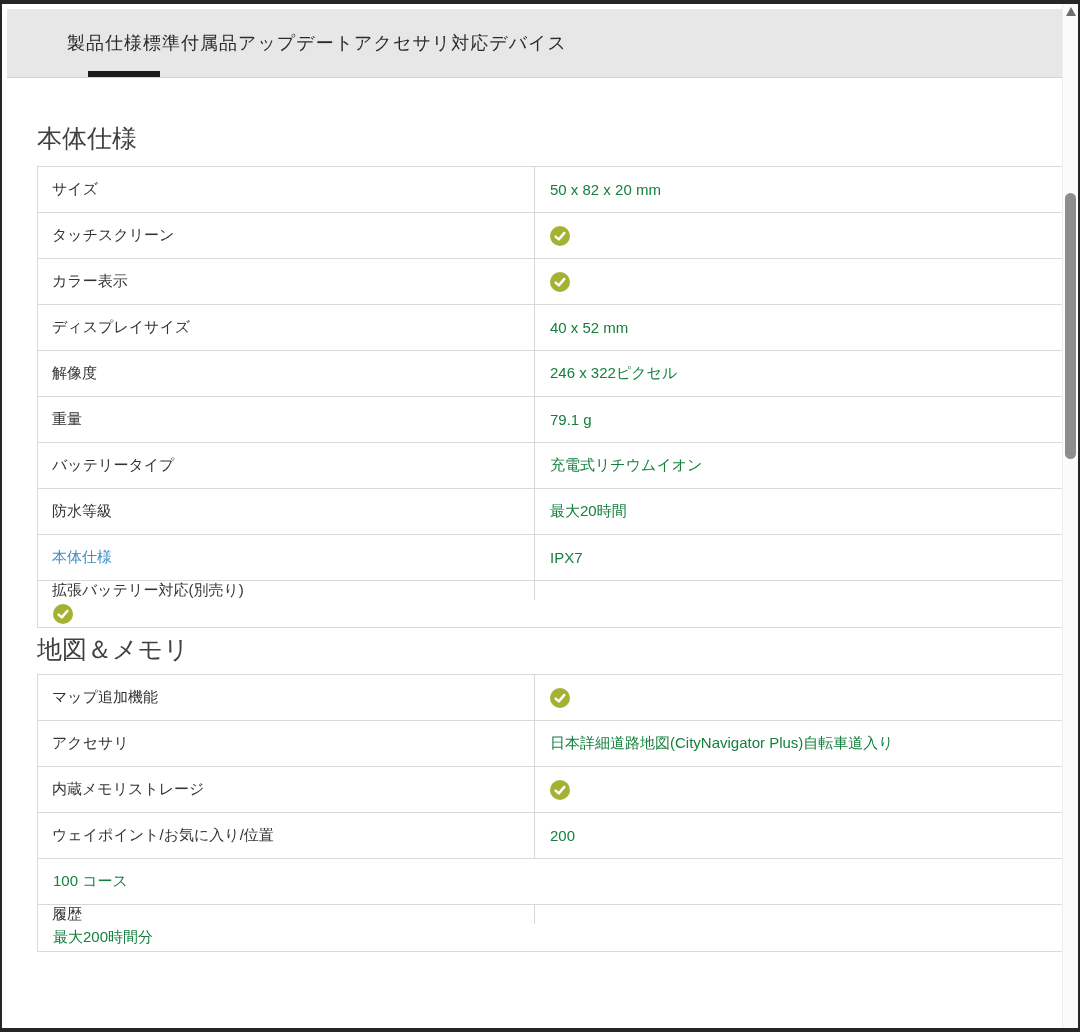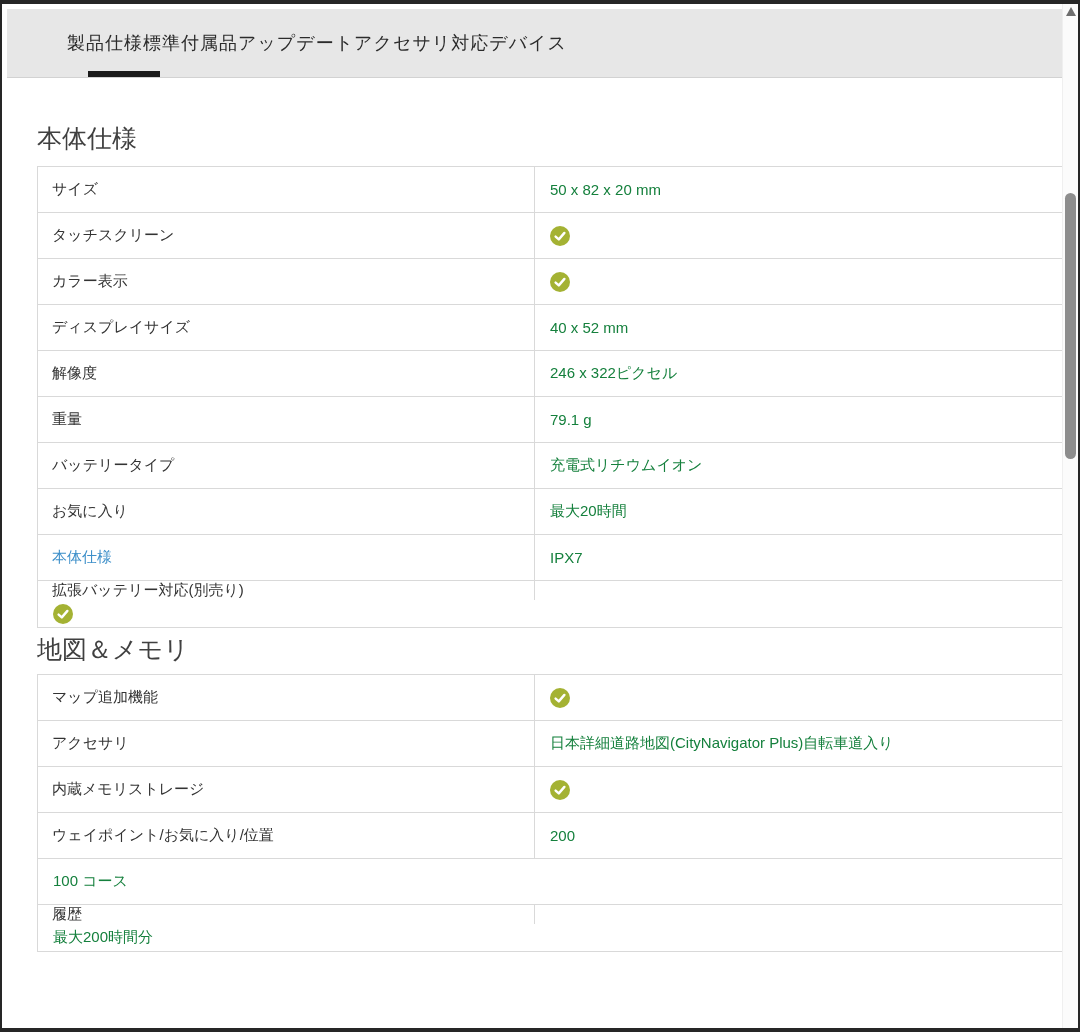--- a/index.html
+++ b/index.html
@@ -148,21 +148,21 @@
         </div>
         <div class="row">
           <div class="cell-label">重量</div>
           <div class="cell-value">79.1 g</div>
         </div>
         <div class="row">
           <div class="cell-label">バッテリータイプ</div>
           <div class="cell-value">充電式リチウムイオン</div>
         </div>
         <div class="row">
-          <div class="cell-label">お気に入り</div>
+          <div class="cell-label">防水等級</div>
           <div class="cell-value">最大20時間</div>
         </div>
         <div class="row">
           <div class="cell-label">
             <span class="label-link">本体仕様</span>
           </div>
           <div class="cell-value">IPX7</div>
         </div>
         <div class="row">
           <div class="cell-label">拡張バッテリー対応(別売り)</div>

